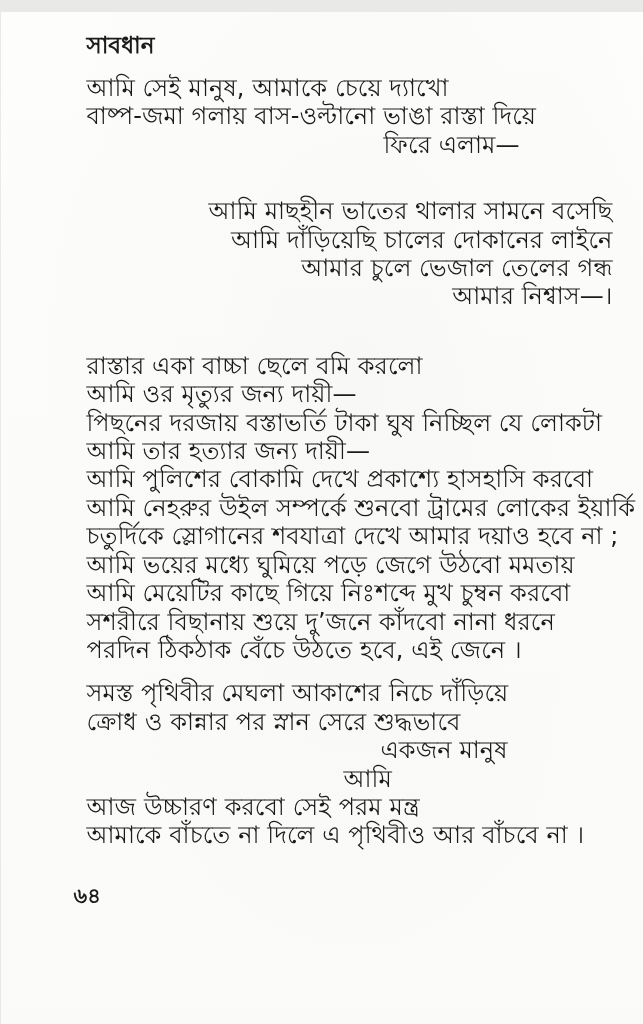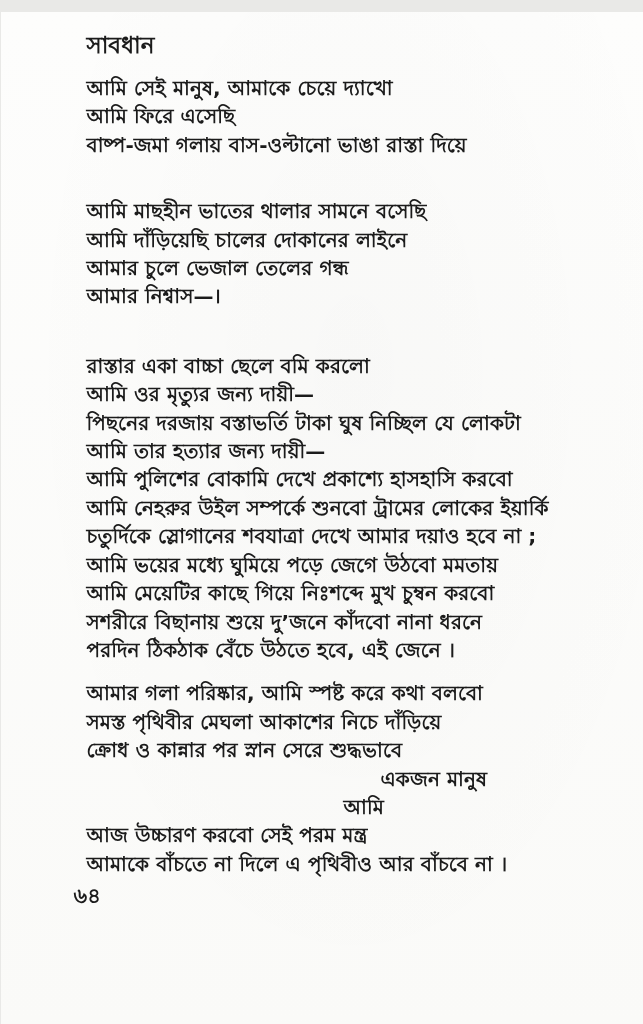--- a/index.html
+++ b/index.html
@@ -29,26 +29,26 @@
     font-size: 23px;
     font-weight: 700;
     line-height: 30px;
     margin: 0 0 14px 0;
   }
   .stanza {
     margin: 0;
     padding: 0;
   }
   .stanza-1 { margin-bottom: 38px; }
-  .stanza-2 { margin-bottom: 41px; }
+  .stanza-2 { margin-bottom: 41px; text-align: right; }
   .stanza-3 { margin-bottom: 15px; }
   .stanza-4 { margin-bottom: 0; }
   .line {
-    font-size: 20px;
-    font-weight: 700;
+    font-size: 24px;
+    font-weight: 400;
     line-height: 28.4px;
     white-space: nowrap;
     letter-spacing: 0.1px;
   }
   
   .indent-far   { padding-left: 297px; }  
   .indent-mid   { padding-left: 294px; }  
   .indent-ami   { padding-left: 257px; }  
   .page-number {
     position: absolute;
@@ -61,22 +61,22 @@
 </head>
 <body>
 
 <div class="page">
   <div class="content">
 
     <h1 class="poem-title">সাবধান</h1>
 
     <div class="stanza stanza-1">
       <div class="line">আমি সেই মানুষ, আমাকে চেয়ে দ্যাখো</div>
-      <div class="line">আমি ফিরে এসেছি</div>
       <div class="line">বাষ্প-জমা গলায় বাস-ওল্টানো ভাঙা রাস্তা দিয়ে</div>
+      <div class="line indent-far">ফিরে এলাম—</div>
     </div>
 
     <div class="stanza stanza-2">
       <div class="line">আমি মাছহীন ভাতের থালার সামনে বসেছি</div>
       <div class="line">আমি দাঁড়িয়েছি চালের দোকানের লাইনে</div>
       <div class="line">আমার চুলে ভেজাল তেলের গন্ধ</div>
       <div class="line">আমার নিশ্বাস—।</div>
     </div>
 
     <div class="stanza stanza-3">
@@ -87,21 +87,20 @@
       <div class="line">আমি পুলিশের বোকামি দেখে প্রকাশ্যে হাসহাসি করবো</div>
       <div class="line">আমি নেহরুর উইল সম্পর্কে শুনবো ট্রামের লোকের ইয়ার্কি</div>
       <div class="line">চতুর্দিকে স্লোগানের শবযাত্রা দেখে আমার দয়াও হবে না ;</div>
       <div class="line">আমি ভয়ের মধ্যে ঘুমিয়ে পড়ে জেগে উঠবো মমতায়</div>
       <div class="line">আমি মেয়েটির কাছে গিয়ে নিঃশব্দে মুখ চুম্বন করবো</div>
       <div class="line">সশরীরে বিছানায় শুয়ে দু’জনে কাঁদবো নানা ধরনে</div>
       <div class="line">পরদিন ঠিকঠাক বেঁচে উঠতে হবে, এই জেনে ।</div>
     </div>
 
     <div class="stanza stanza-4">
-      <div class="line">আমার গলা পরিষ্কার, আমি স্পষ্ট করে কথা বলবো</div>
       <div class="line">সমস্ত পৃথিবীর মেঘলা আকাশের নিচে দাঁড়িয়ে</div>
       <div class="line">ক্রোধ ও কান্নার পর স্নান সেরে শুদ্ধভাবে</div>
       <div class="line indent-mid">একজন মানুষ</div>
       <div class="line indent-ami">আমি</div>
       <div class="line">আজ উচ্চারণ করবো সেই পরম মন্ত্র</div>
       <div class="line">আমাকে বাঁচতে না দিলে এ পৃথিবীও আর বাঁচবে না ।</div>
     </div>
 
   </div>
 

